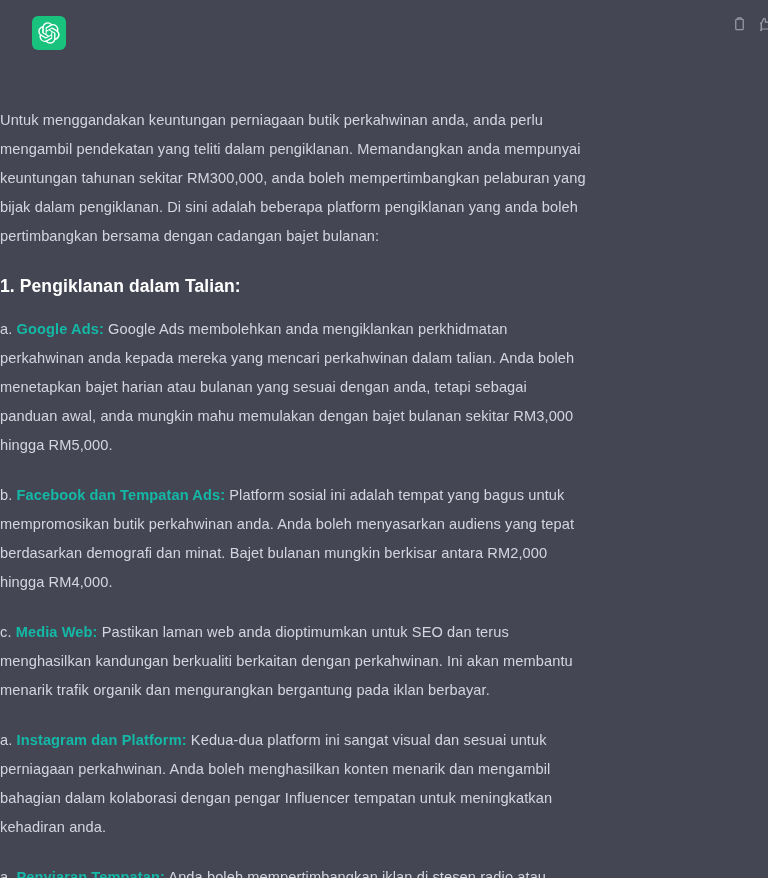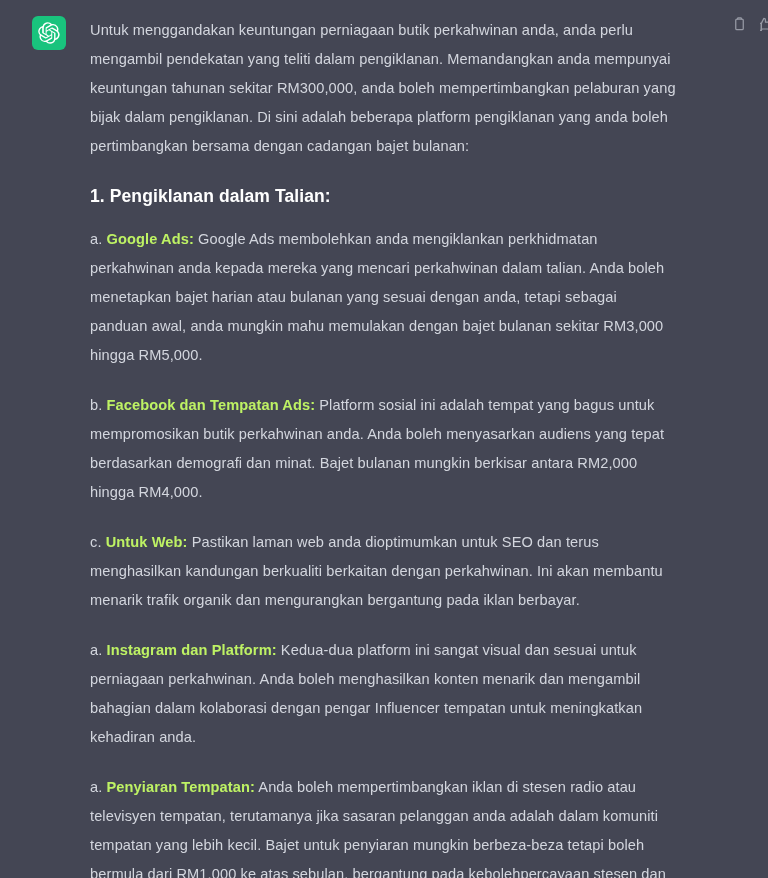--- a/index.html
+++ b/index.html
@@ -16,20 +16,21 @@
   }
 
   
   .message-row {
     display: flex;
     align-items: flex-start;
     padding: 16px 0 0 0;
     position: relative;
     height: 862px;
     box-sizing: border-box;
+    flex-direction: column;
   }
 
   
   .avatar-col {
     width: 90px;
     flex: 0 0 90px;
     display: flex;
     justify-content: flex-start;
     padding-left: 32px;
     box-sizing: border-box;
@@ -67,21 +68,21 @@
   h3.section-heading {
     color: #ffffff;
     font-size: 17.5px;
     line-height: 29px;
     font-weight: 700;
     margin: 12px 0 14px 0;
     letter-spacing: 0.1px;
   }
 
   .lbl {
-    color: #bef264;
+    color: #14b8a6;
     font-weight: 700;
   }
 
   
   .action-icons {
     position: absolute;
     top: 14px;
     right: 2px;
     display: flex;
     align-items: center;
@@ -121,21 +122,21 @@
   <div class="content-col">
 
     <p class="body">Untuk menggandakan keuntungan perniagaan butik perkahwinan anda, anda perlu mengambil pendekatan yang teliti dalam pengiklanan. Memandangkan anda mempunyai keuntungan tahunan sekitar RM300,000, anda boleh mempertimbangkan pelaburan yang bijak dalam pengiklanan. Di sini adalah beberapa platform pengiklanan yang anda boleh pertimbangkan bersama dengan cadangan bajet bulanan:</p>
 
     <h3 class="section-heading">1. Pengiklanan dalam Talian:</h3>
 
     <p class="body"><span>a. </span><span class="lbl">Google Ads:</span><span> Google Ads membolehkan anda mengiklankan perkhidmatan perkahwinan anda kepada mereka yang mencari perkahwinan dalam talian. Anda boleh menetapkan bajet harian atau bulanan yang sesuai dengan anda, tetapi sebagai panduan awal, anda mungkin mahu memulakan dengan bajet bulanan sekitar RM3,000 hingga RM5,000.</span></p>
 
     <p class="body"><span>b. </span><span class="lbl">Facebook dan Tempatan Ads:</span><span> Platform sosial ini adalah tempat yang bagus untuk mempromosikan butik perkahwinan anda. Anda boleh menyasarkan audiens yang tepat berdasarkan demografi dan minat. Bajet bulanan mungkin berkisar antara RM2,000 hingga RM4,000.</span></p>
 
-    <p class="body"><span>c. </span><span class="lbl">Untuk Web:</span><span> Pastikan laman web anda dioptimumkan untuk SEO dan terus menghasilkan kandungan berkualiti berkaitan dengan perkahwinan. Ini akan membantu menarik trafik organik dan mengurangkan bergantung pada iklan berbayar.</span></p>
+    <p class="body"><span>c. </span><span class="lbl">Media Web:</span><span> Pastikan laman web anda dioptimumkan untuk SEO dan terus menghasilkan kandungan berkualiti berkaitan dengan perkahwinan. Ini akan membantu menarik trafik organik dan mengurangkan bergantung pada iklan berbayar.</span></p>
 
 
     <p class="body"><span>a. </span><span class="lbl">Instagram dan Platform:</span><span> Kedua-dua platform ini sangat visual dan sesuai untuk perniagaan perkahwinan. Anda boleh menghasilkan konten menarik dan mengambil bahagian dalam kolaborasi dengan pengar Influencer tempatan untuk meningkatkan kehadiran anda.</span></p>
 
 
     <p class="body"><span>a. </span><span class="lbl">Penyiaran Tempatan:</span><span> Anda boleh mempertimbangkan iklan di stesen radio atau televisyen tempatan, terutamanya jika sasaran pelanggan anda adalah dalam komuniti tempatan yang lebih kecil. Bajet untuk penyiaran mungkin berbeza-beza tetapi boleh bermula dari RM1,000 ke atas sebulan, bergantung pada kebolehpercayaan stesen dan slot</span></p>
 
   </div>
 
   <div class="action-icons">

